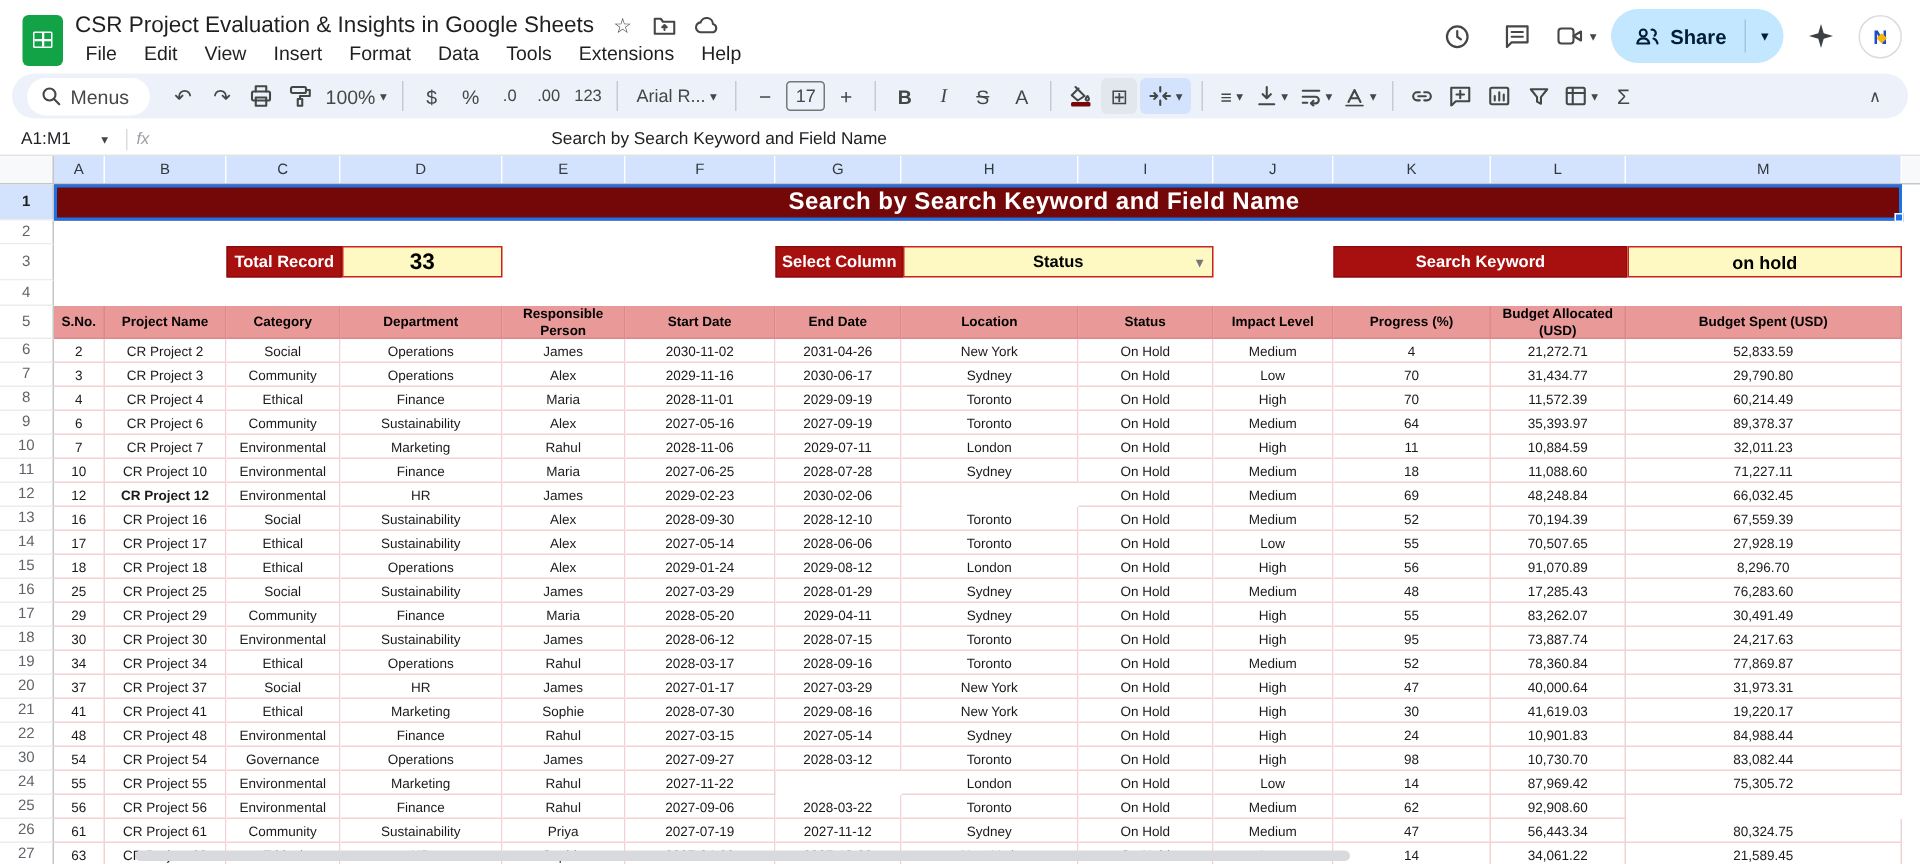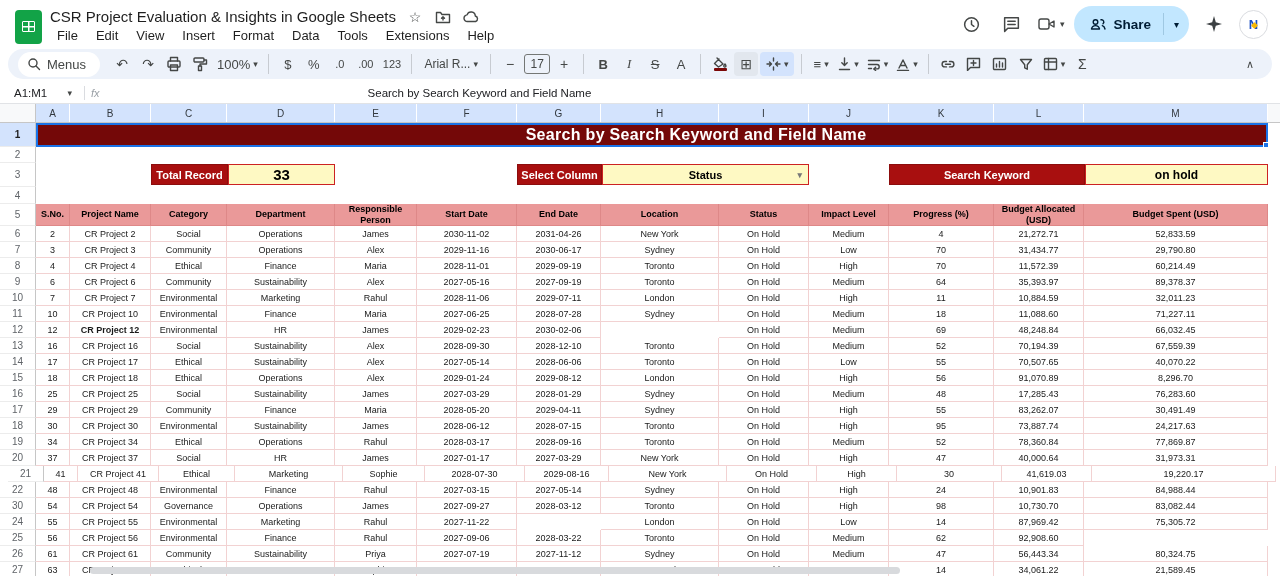--- a/index.html
+++ b/index.html
@@ -537,21 +537,21 @@
           <div class="dcell" style="width: 76px;">Ethical</div>
           <div class="dcell" style="width: 108px;">Sustainability</div>
           <div class="dcell" style="width: 82px;">Alex</div>
           <div class="dcell" style="width: 100px;">2027-05-14</div>
           <div class="dcell" style="width: 84px;">2028-06-06</div>
           <div class="dcell" style="width: 118px;">Toronto</div>
           <div class="dcell" style="width: 90px;">On Hold</div>
           <div class="dcell" style="width: 80px;">Low</div>
           <div class="dcell" style="width: 105px;">55</div>
           <div class="dcell" style="width: 90px;">70,507.65</div>
-          <div class="dcell" style="width: 184px;">40,070.22</div>
+          <div class="dcell" style="width: 184px;">27,928.19</div>
         </div>
         <div class="srow" style="height: 16px;">
           <div class="gut">15</div>
           <div class="dcell" style="width: 34px;">18</div>
           <div class="dcell" style="width: 81px;">CR Project 18</div>
           <div class="dcell" style="width: 76px;">Ethical</div>
           <div class="dcell" style="width: 108px;">Operations</div>
           <div class="dcell" style="width: 82px;">Alex</div>
           <div class="dcell" style="width: 100px;">2029-01-24</div>
           <div class="dcell" style="width: 84px;">2029-08-12</div>
@@ -635,21 +635,21 @@
           <div class="dcell" style="width: 82px;">James</div>
           <div class="dcell" style="width: 100px;">2027-01-17</div>
           <div class="dcell" style="width: 84px;">2027-03-29</div>
           <div class="dcell" style="width: 118px;">New York</div>
           <div class="dcell" style="width: 90px;">On Hold</div>
           <div class="dcell" style="width: 80px;">High</div>
           <div class="dcell" style="width: 105px;">47</div>
           <div class="dcell" style="width: 90px;">40,000.64</div>
           <div class="dcell" style="width: 184px;">31,973.31</div>
         </div>
-        <div class="srow" style="height: 16px; padding-left: 8px;">
+        <div class="srow" style="height: 16px;">
           <div class="gut">21</div>
           <div class="dcell" style="width: 34px;">41</div>
           <div class="dcell" style="width: 81px;">CR Project 41</div>
           <div class="dcell" style="width: 76px;">Ethical</div>
           <div class="dcell" style="width: 108px;">Marketing</div>
           <div class="dcell" style="width: 82px;">Sophie</div>
           <div class="dcell" style="width: 100px;">2028-07-30</div>
           <div class="dcell" style="width: 84px;">2029-08-16</div>
           <div class="dcell" style="width: 118px;">New York</div>
           <div class="dcell" style="width: 90px;">On Hold</div>

